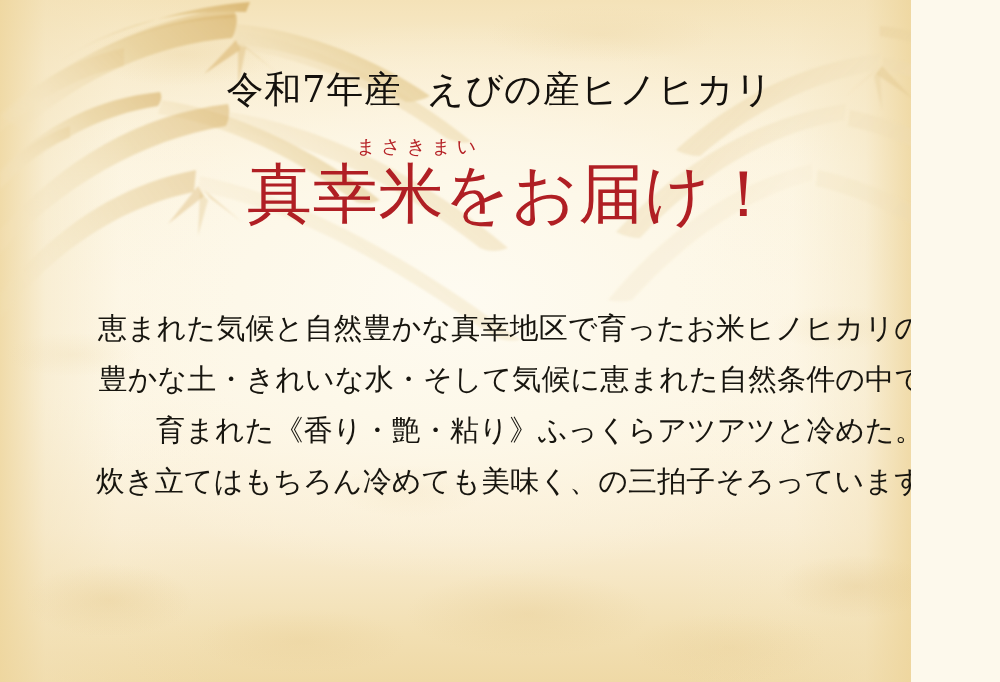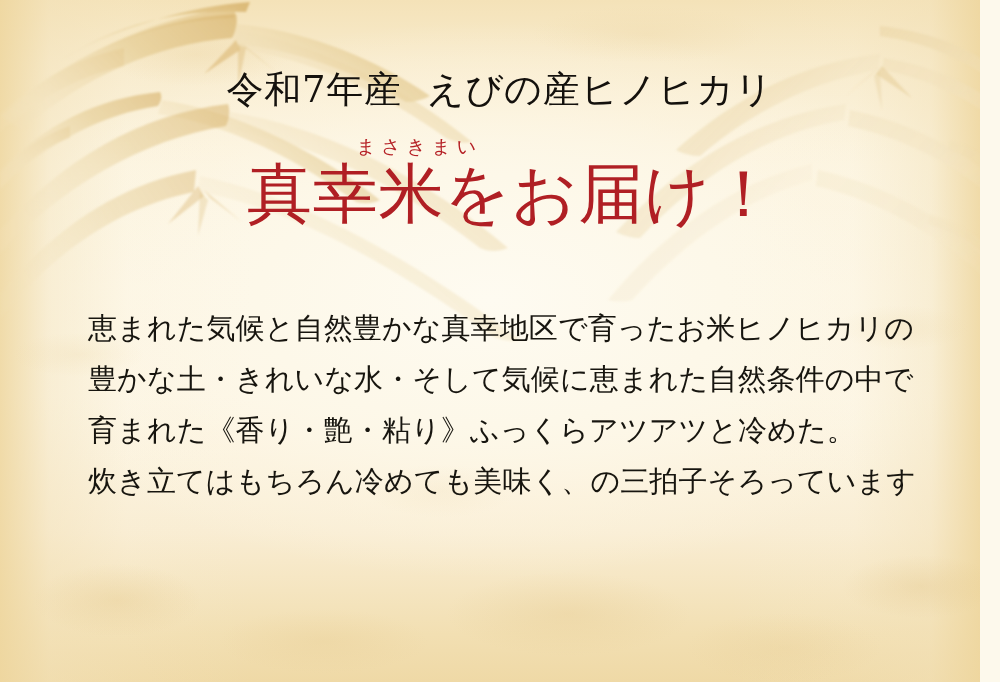--- a/index.html
+++ b/index.html
@@ -11,21 +11,21 @@
     width: 1000px;
     height: 682px;
     overflow: hidden;
     font-family: "DejaVu Serif", "Liberation Serif", serif;
     background: #FDF9EC;
   }
 
   
   .poster {
     position: relative;
-    width: 980px;
+    width: 911px;
     height: 682px;
     overflow: hidden;
     background-color: #5eead4;
   }
 
   
   .bg-layer {
     position: absolute;
     inset: 0;
     pointer-events: none;
@@ -143,20 +143,21 @@
   .body-copy {
     position: absolute;
     top: 303px;
     left: 88px;
     width: 836px;
     font-family: "DejaVu Serif", "Liberation Serif", serif;
     font-size: 29px;
     line-height: 51px;
     color: #17150F;
     letter-spacing: 0.004em;
+    text-align: right;
   }
   .body-copy p {
     margin: 0;
     white-space: pre;
   }
 </style>
 </head>
 <body>
 
 <div class="poster">

